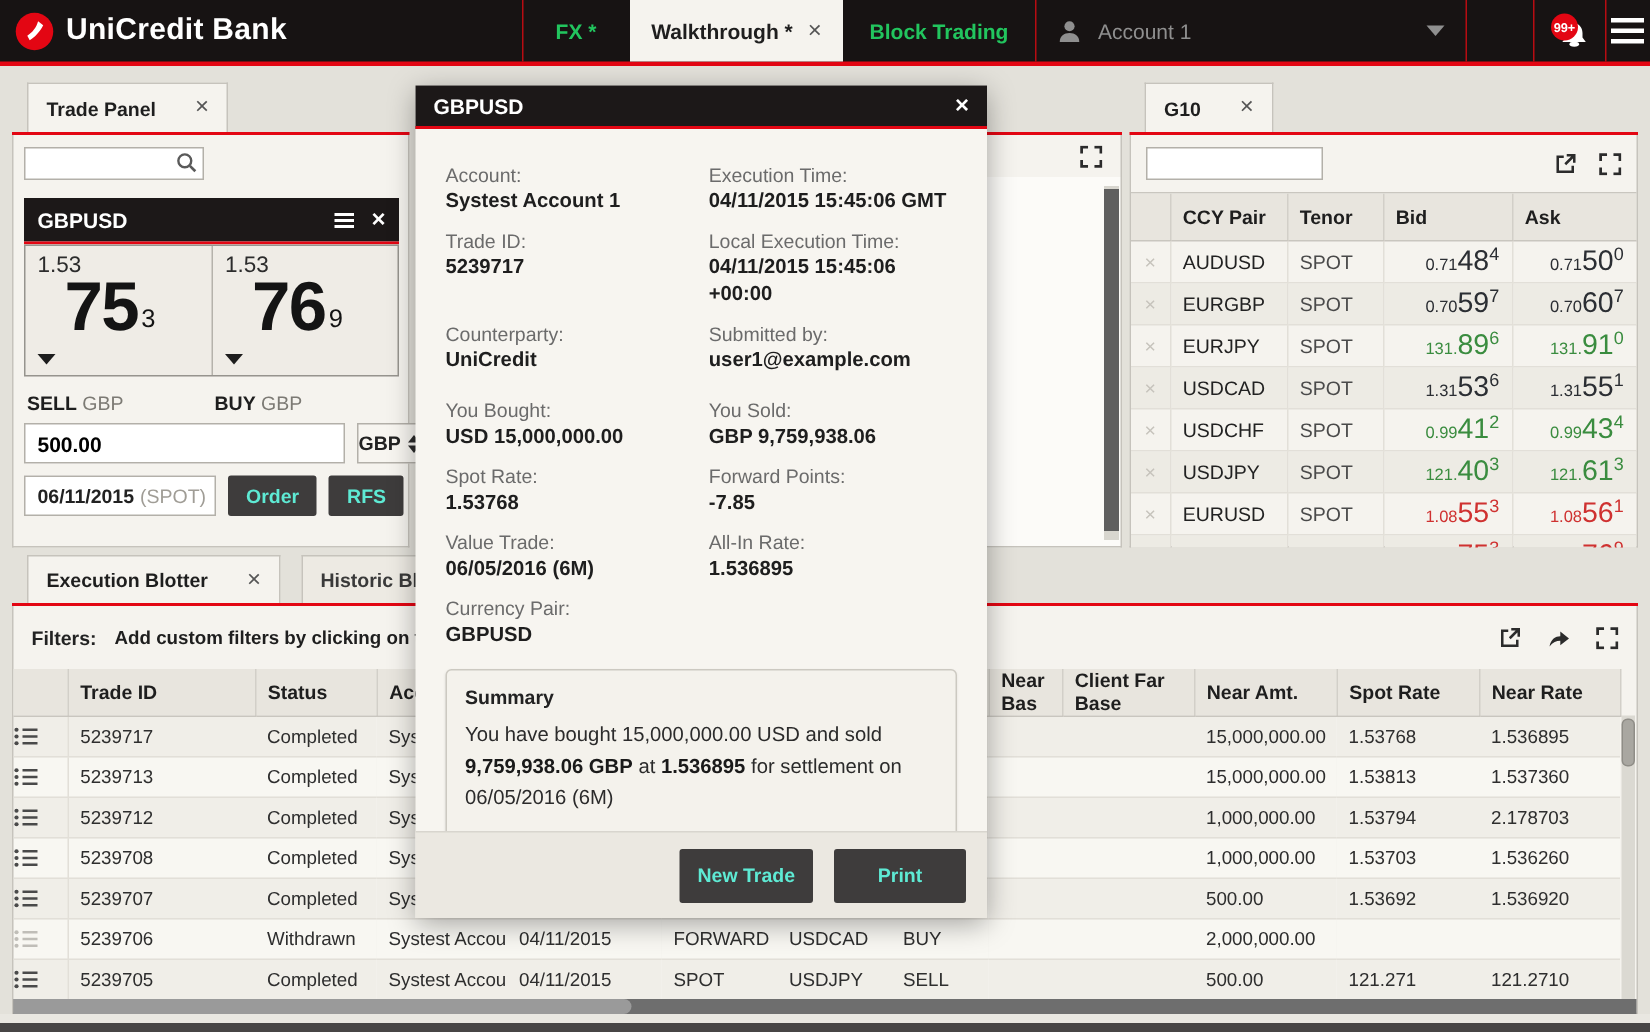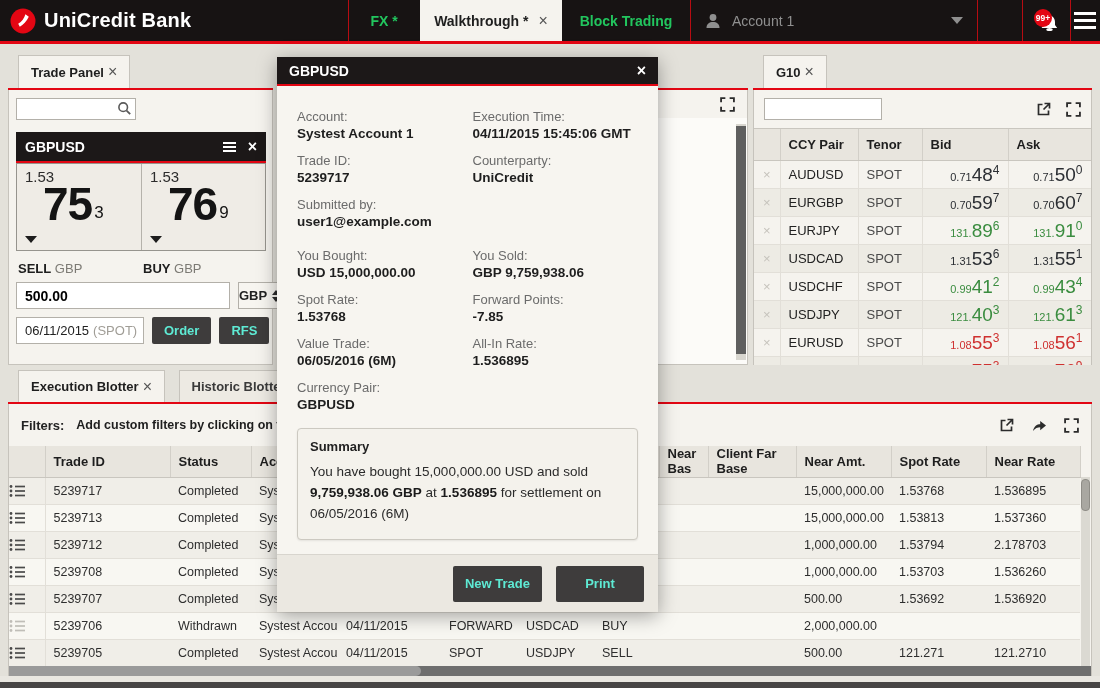--- a/index.html
+++ b/index.html
@@ -17,21 +17,21 @@
   .tab-x { color:#555; font-weight:normal; font-size:16px; line-height:1; }
   .tb-account { position:absolute; left:690px; top:0; width:287px; height:41px; display:flex; align-items:center; gap:10px; padding:0 14px; }
   .tb-account .acct-label { color:#8f8f8f; font-size:14px; }
   .caret-down { width:0; height:0; border-left:6px solid transparent; border-right:6px solid transparent; border-top:7px solid #8f8f8f; margin-left:auto; }
   .tb-bell { position:absolute; left:1022px; top:0; width:48px; height:41px; display:flex; align-items:center; justify-content:center; }
   .tb-burger { position:absolute; left:1070px; top:0; width:30px; height:41px; display:flex; flex-direction:column; justify-content:center; gap:4px; align-items:center; }
   .tb-burger i { display:block; width:22px; height:3px; background:#fff; }
 
   
   .panel { position:absolute; }
-  .ptab { display:inline-flex; align-items:center; gap:4px; height:33px; padding:0 12px; background:#f5f3ee; border:1px solid #c6c3bc; border-bottom:none; font-weight:bold; font-size:13px; color:#1e1e1e; margin-left:10px; }
+  .ptab { display:inline-flex; align-items:center; gap:26px; height:33px; padding:0 12px; background:#f5f3ee; border:1px solid #c6c3bc; border-bottom:none; font-weight:bold; font-size:13px; color:#1e1e1e; margin-left:10px; }
   .ptab.inactive { background:#edeae3; color:#3a3a3a; }
   .redline { height:2px; background:#e30613; }
   .pbody { background:#f5f3ee; border:1px solid #c6c3bc; border-top:none; }
 
   
   .trade-panel { left:8px; top:55px; width:265px; height:310px; }
   .trade-panel .pbody { height:275px; padding:8px 7px; }
   .search-wrap { position:relative; width:120px; }
   .search-input { width:120px; height:22px; border:1px solid #b3b0a9; background:#fff; padding:0 22px 0 6px; font-size:12px; font-family:"Liberation Sans",sans-serif; }
   .search-icon-abs { position:absolute; right:4px; top:3px; }
@@ -55,21 +55,21 @@
   .lbl-strong { font-weight:bold; color:#1e1e1e; }
   .lbl-dim { color:#7c7a74; }
   .amt-row { display:flex; gap:8px; margin-top:6px; }
   .amt-input { flex:1; height:27px; border:1px solid #b3b0a9; background:#fff; font-weight:bold; font-size:14px; padding:0 8px; font-family:"Liberation Sans",sans-serif; }
   .ccy-select { width:56px; height:27px; border:1px solid #b3b0a9; background:#f7f5f0; display:flex; align-items:center; justify-content:center; gap:5px; font-weight:bold; font-size:13px; cursor:pointer; }
   .spinner { display:flex; flex-direction:column; gap:2px; }
   .spin-up { width:0;height:0;border-left:4px solid transparent;border-right:4px solid transparent;border-bottom:5px solid #2b2b2b; }
   .spin-dn { width:0;height:0;border-left:4px solid transparent;border-right:4px solid transparent;border-top:5px solid #2b2b2b; }
   .date-row { display:flex; gap:8px; margin-top:8px; }
   .date-input { width:128px; height:27px; border:1px solid #b3b0a9; background:#fff; display:flex; align-items:center; padding:0 8px; gap:4px; }
-  .date-val { font-weight:normal; font-size:13px; }
+  .date-val { font-weight:bold; font-size:13px; }
   .date-note { color:#a09d96; font-size:13px; }
   .btn-dark { height:27px; background:#3e3c3c; color:#5eead4; font-weight:bold; font-size:13px; border:none; padding:0 12px; cursor:pointer; font-family:"Liberation Sans",sans-serif; border-radius:2px; }
 
   
   .center-panel { left:278px; top:55px; width:470px; height:310px; }
   .center-panel .redline { margin-top:33px; }
   .center-toolbar { height:28px; background:#f5f3ee; border-left:1px solid #c6c3bc; border-right:1px solid #c6c3bc; display:flex; align-items:center; justify-content:flex-end; padding-right:12px; }
   .center-content { position:relative; height:247px; background:#fcfbf8; border:1px solid #c6c3bc; border-top:none; }
   .v-scroll { position:absolute; right:1px; top:6px; width:10px; height:236px; background:#d8d6cf; }
   .v-scroll .thumb { position:absolute; left:0; top:2px; width:10px; height:228px; background:#5f5f5f; }
@@ -667,20 +667,24 @@
           </div>
           <div class="m-field">
             <div class="m-label">Execution Time:</div>
             <div class="m-value">04/11/2015 15:45:06 GMT</div>
           </div>
           <div class="m-field">
             <div class="m-label">Trade ID:</div>
             <div class="m-value">5239717</div>
           </div>
           <div class="m-field">
+            <div class="m-label">Local Execution Time:</div>
+            <div class="m-value">04/11/2015 15:45:06 +00:00</div>
+          </div>
+          <div class="m-field">
             <div class="m-label">Counterparty:</div>
             <div class="m-value">UniCredit</div>
           </div>
           <div class="m-field">
             <div class="m-label">Submitted by:</div>
             <div class="m-value">user1@example.com</div>
           </div>
         </div>
       <div class="m-grid group2" id="modal-group2">
           <div class="m-field">

